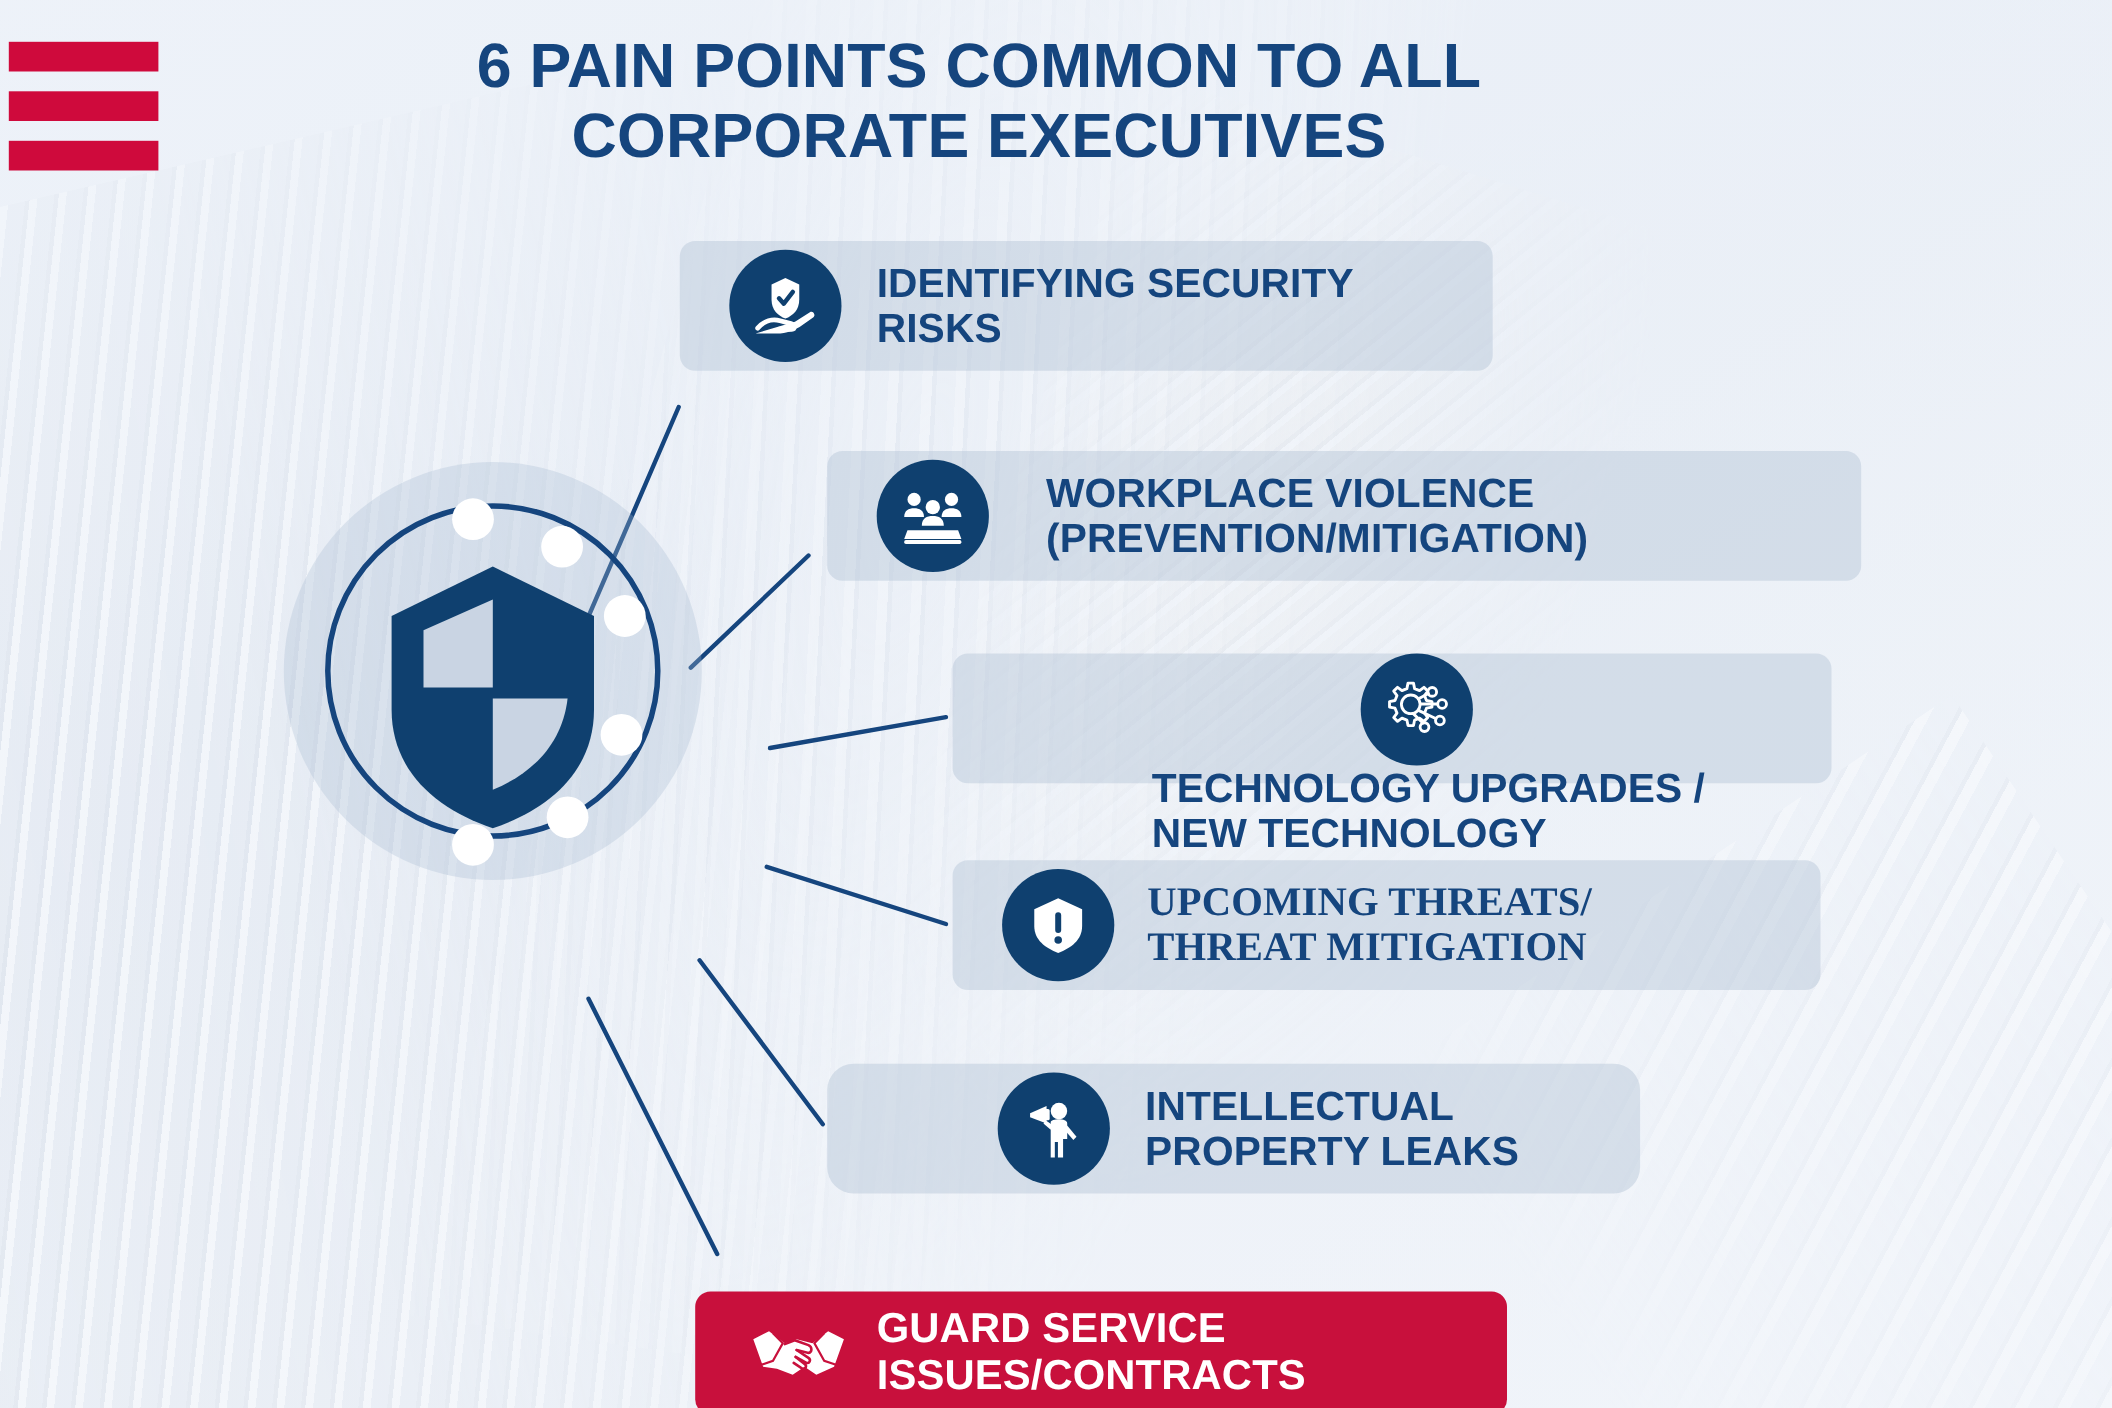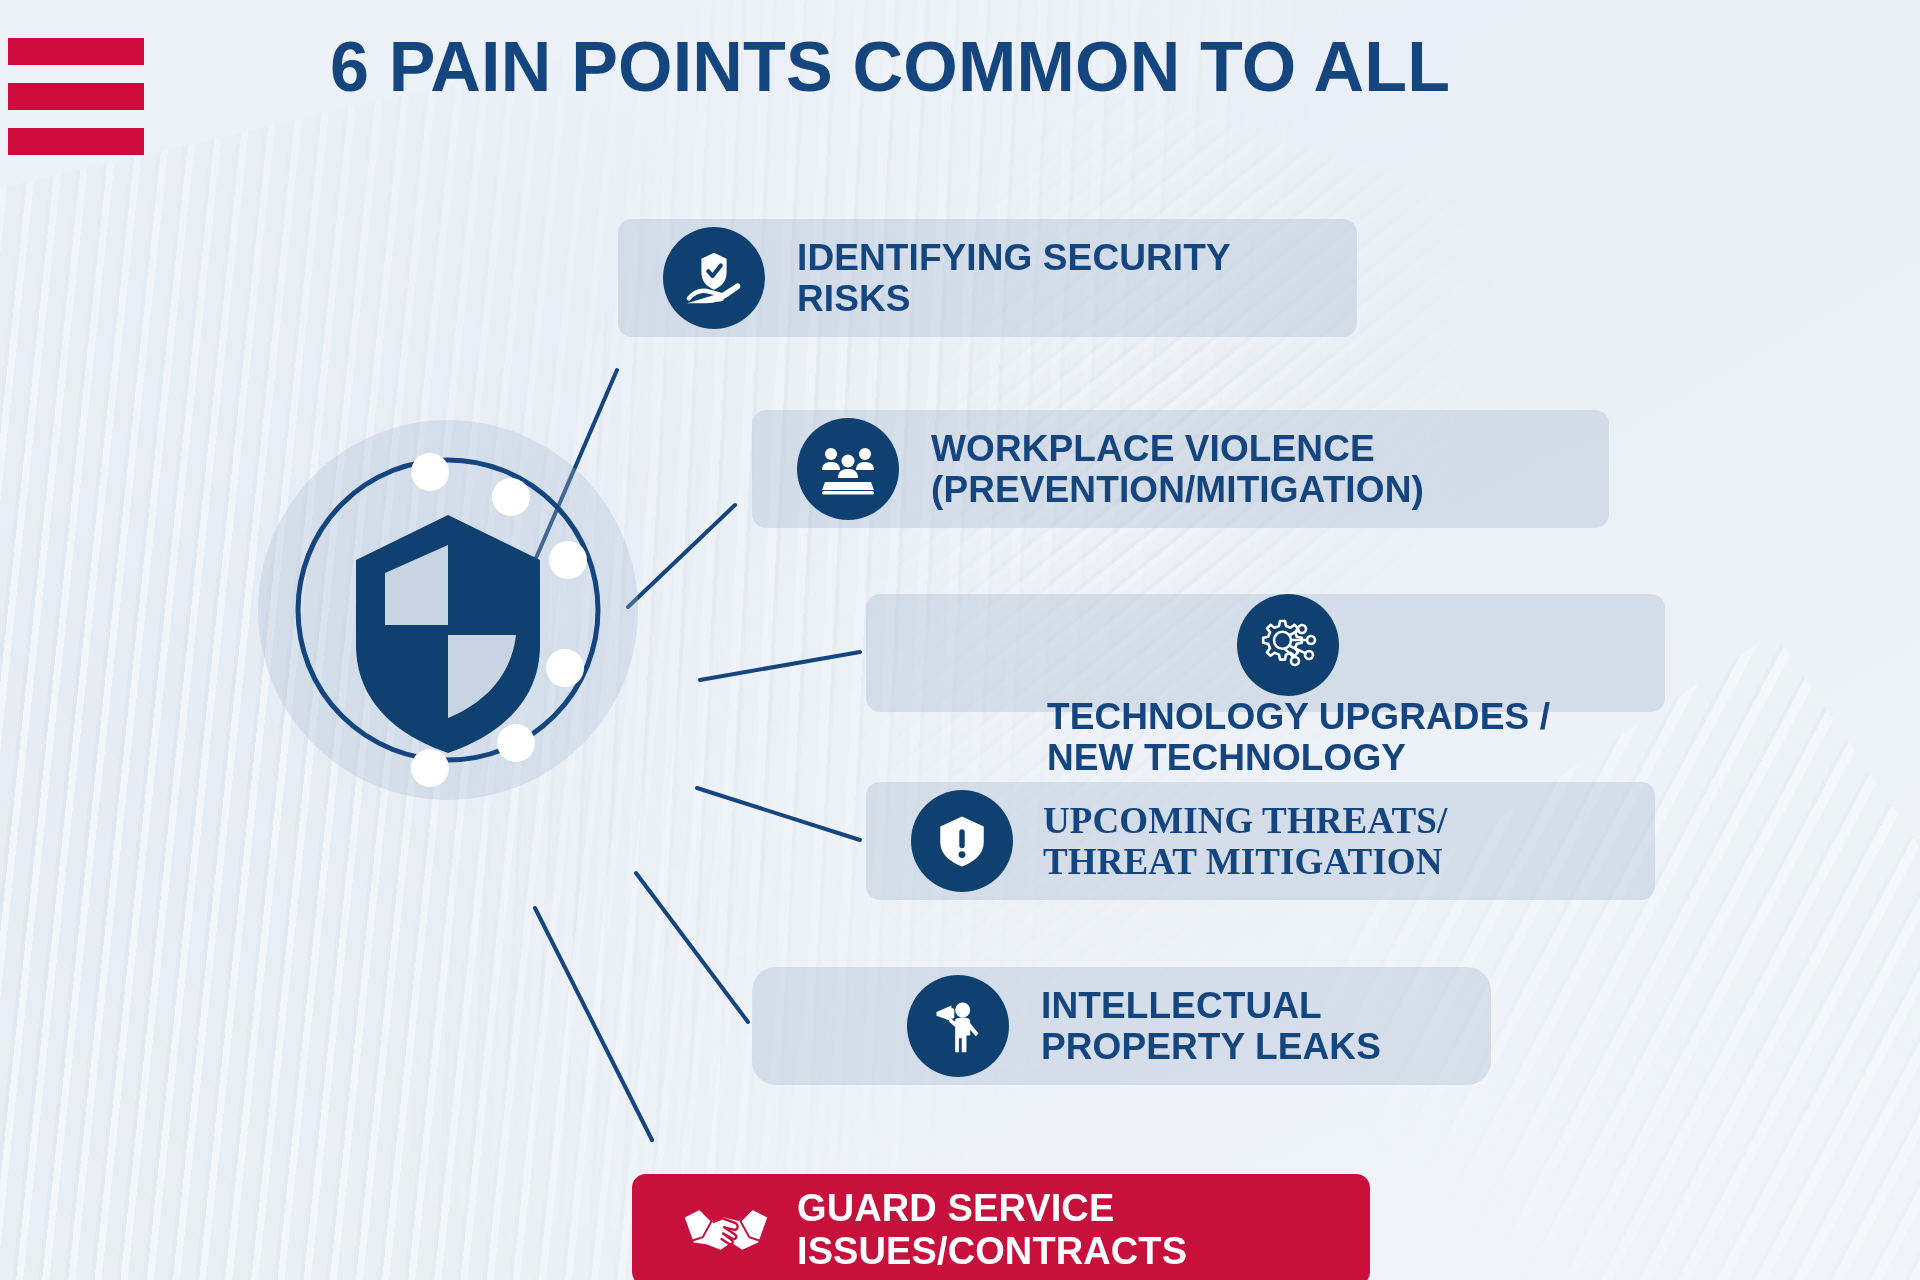--- a/index.html
+++ b/index.html
@@ -121,21 +121,21 @@
   }
   .logo-bar:last-child { margin-bottom: 0; }
 
   
   .title {
     position: absolute;
     left: 300px; top: 28px;
     width: 1180px;
     text-align: center;
     color: #15457e;
-    font-size: 70px;
+    font-size: 57px;
     font-weight: 700;
     line-height: 1.13;
     letter-spacing: 0.2px;
     font-stretch: condensed;
     text-transform: uppercase;
   }
 
   
   .hub {
     position: absolute;
@@ -177,21 +177,21 @@
     text-transform: uppercase;
     font-stretch: condensed;
     letter-spacing: 0.1px;
   }
 
   
   #card-0 { left: 618px; top: 219px;  width: 739px; height: 118px; border-radius: 14px; }
   #card-0 .icon-circle { width: 102px; height: 102px; margin-left: 9px; }
   #card-0 .card-label { margin-left: 32px; font-size: 37px; }
 
-  #card-1 { left: 752px; top: 410px;  width: 857px; height: 118px; border-radius: 14px; }
+  #card-1 { left: 752px; top: 410px;  width: 940px; height: 118px; border-radius: 14px; gap: 20px; }
   #card-1 .icon-circle { width: 102px; height: 102px; margin-left: 9px; }
   #card-1 .card-label { margin-left: 32px; font-size: 37px; }
 
   #card-2 { left: 866px; top: 594px;  width: 799px; height: 118px; border-radius: 14px; flex-direction: column; }
   #card-2 .icon-circle { width: 102px; height: 102px; margin-left: 9px; }
   #card-2 .card-label { margin-left: 30px; font-size: 37px; }
 
   #card-3 { left: 866px; top: 782px;  width: 789px; height: 118px; border-radius: 14px; }
   #card-3 .icon-circle { width: 102px; height: 102px; margin-left: 9px; }
   #card-3 .card-label { margin-left: 30px; font-size: 37px; font-family: Liberation Serif, serif; }
@@ -225,20 +225,21 @@
   </div>
 
   <div class="logo-bars">
     <div class="logo-bar"></div>
     <div class="logo-bar"></div>
     <div class="logo-bar"></div>
   </div>
 
   <div class="title">
     <div>6 PAIN POINTS COMMON TO ALL</div>
+    <div>CORPORATE EXECUTIVES</div>
   </div>
 
   <svg class="links" width="1920" height="1280">
     <g stroke="#15457e" stroke-width="4" fill="none" stroke-linecap="round">
       <line x1="530" y1="572" x2="617" y2="370"></line>
       <line x1="628" y1="607" x2="735" y2="505"></line>
       <line x1="700" y1="680" x2="860" y2="652"></line>
       <line x1="697" y1="788" x2="860" y2="840"></line>
       <line x1="636" y1="873" x2="748" y2="1022"></line>
       <line x1="535" y1="908" x2="652" y2="1140"></line>

